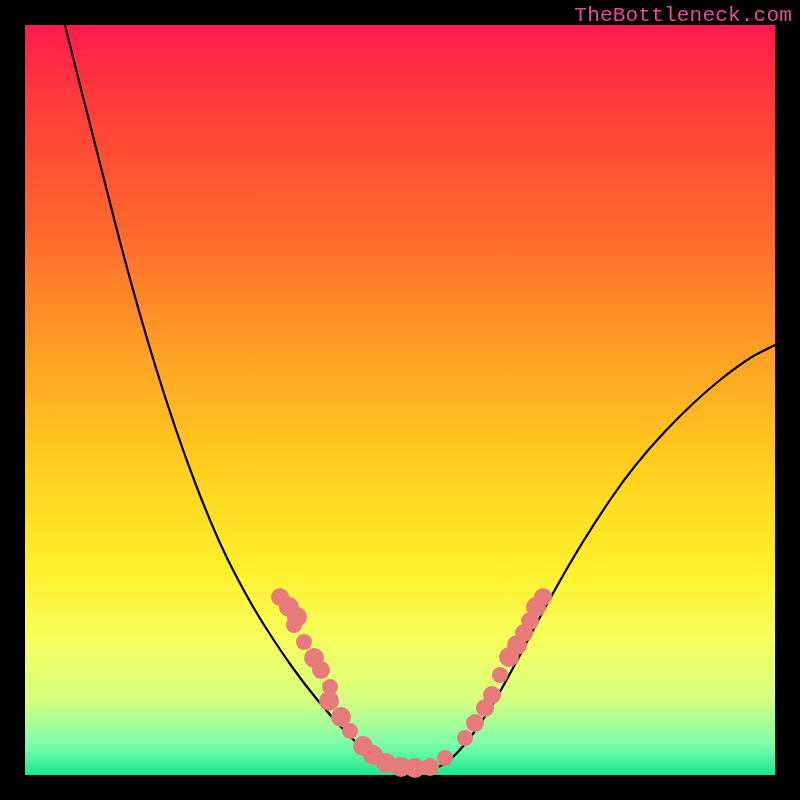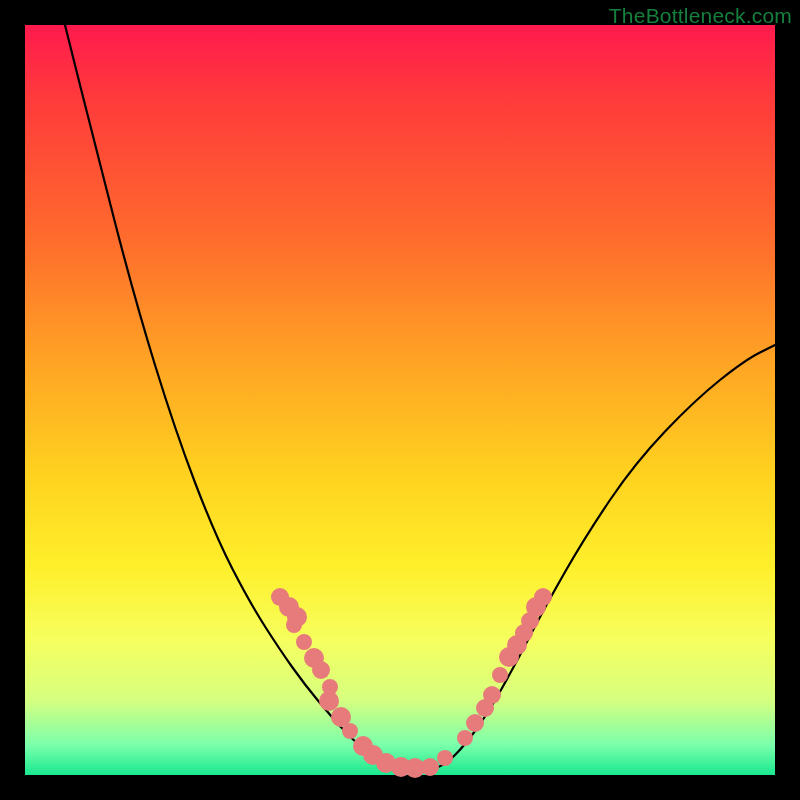--- a/index.html
+++ b/index.html
@@ -28,24 +28,25 @@
       #d6ff80 90%,
       #7bffab 96%,
       #19e88f 100%
     );
   }
   .watermark {
     position: absolute;
     top: 4px;
     right: 8px;
     font-size: 21px;
-    color: #15803d;
+    color: #ec4899;
     font-weight: 500;
     letter-spacing: 0.2px;
     user-select: none;
+    font-family: Liberation Mono, monospace;
   }
   svg.plot {
     position: absolute;
     left: 25px;
     top: 25px;
     width: 750px;
     height: 750px;
     overflow: visible;
   }
 </style>

